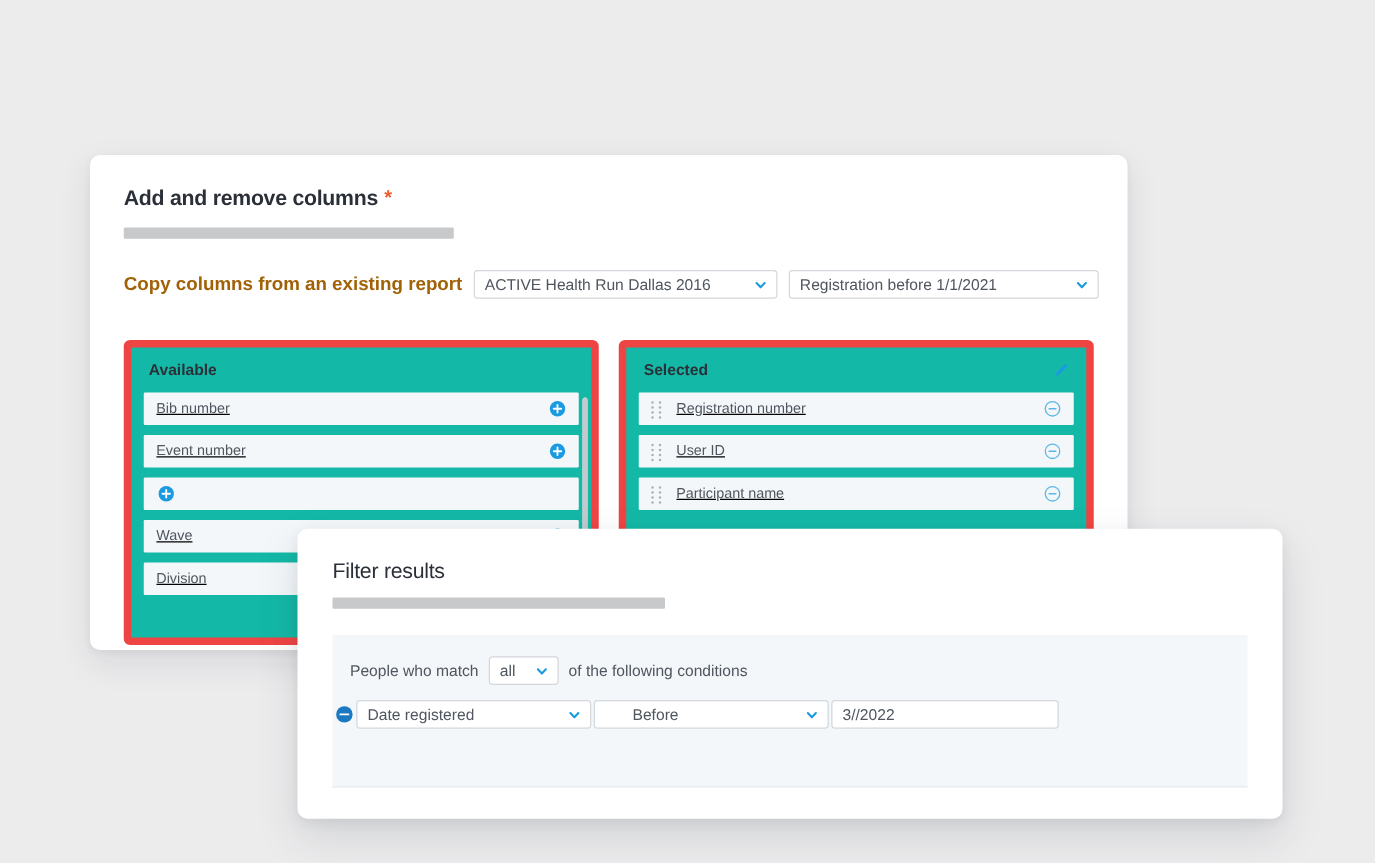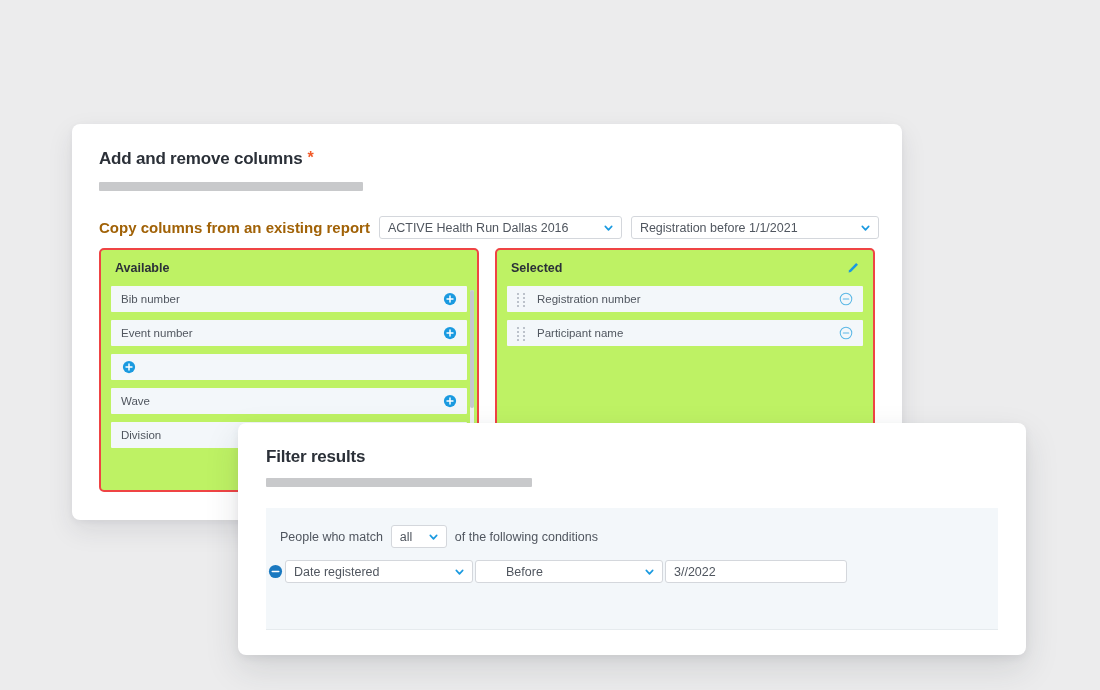--- a/index.html
+++ b/index.html
@@ -104,23 +104,23 @@
     width: 11px;
     height: 11px;
     display: block;
   }
   .sel-report { width: 243px; }
   .sel-filter { width: 248px; }
 
   
   .panel {
     position: absolute;
-    top: 124px;
-    background: #bef264;
-    border: 2px solid #ef4444;
+    top: 148px;
+    background: #14b8a6;
+    border: 6px solid #ef4444;
     border-radius: 5px;
     box-sizing: border-box;
     overflow: hidden;
   }
   .panel-available { left: 27px; width: 380px; height: 244px; }
   .panel-selected  { left: 423px; width: 380px; height: 244px; }
 
   .panel-head {
     height: 36px;
     display: flex;
@@ -140,20 +140,21 @@
     height: 16px;
     display: flex;
     align-items: center;
     justify-content: center;
   }
 
   .panel-body {
     position: relative;
     padding: 0 10px;
     box-sizing: border-box;
+    text-decoration: underline;
   }
 
   .list-row {
     position: relative;
     height: 26px;
     background: #f3f7fa;
     margin-bottom: 8px;
     display: flex;
     align-items: center;
     padding: 0 10px 0 10px;
@@ -226,21 +227,21 @@
     background: #ffffff;
     border-radius: 8px;
     box-shadow: 0 14px 34px rgba(40,44,55,0.13), 0 3px 9px rgba(40,44,55,0.07);
     overflow: hidden;
   }
   .filter-title {
     position: absolute;
     left: 28px;
     top: 24px;
     font-size: 17px;
-    font-weight: bold;
+    font-weight: normal;
     color: #2b3038;
     letter-spacing: -0.2px;
   }
   .filter-skeleton {
     position: absolute;
     left: 28px;
     top: 55px;
     width: 266px;
     height: 9px;
     background: #c8c9cb;
@@ -458,20 +459,39 @@
             </span>
           <span class="row-label">Registration number</span>
           <span class="icon-btn">
             <svg viewBox="0 0 16 16" width="14" height="14">
                 <circle cx="8" cy="8" r="6.6" fill="none" stroke="#5cb8e6" stroke-width="1.2"></circle>
                 <path d="M4.9 8h6.2" stroke="#5cb8e6" stroke-width="1.3" stroke-linecap="round"></path>
               </svg>
           </span>
         </div>
 
+        <div class="list-row">
+          <span class="drag-handle">
+              <i></i>
+              <i></i>
+              <i></i>
+              <i></i>
+              <i></i>
+              <i></i>
+              <i></i>
+              <i></i>
+            </span>
+          <span class="row-label">User ID</span>
+          <span class="icon-btn">
+            <svg viewBox="0 0 16 16" width="14" height="14">
+                <circle cx="8" cy="8" r="6.6" fill="none" stroke="#5cb8e6" stroke-width="1.2"></circle>
+                <path d="M4.9 8h6.2" stroke="#5cb8e6" stroke-width="1.3" stroke-linecap="round"></path>
+              </svg>
+          </span>
+        </div>
 
         <div class="list-row">
           <span class="drag-handle">
               <i></i>
               <i></i>
               <i></i>
               <i></i>
               <i></i>
               <i></i>
               <i></i>

